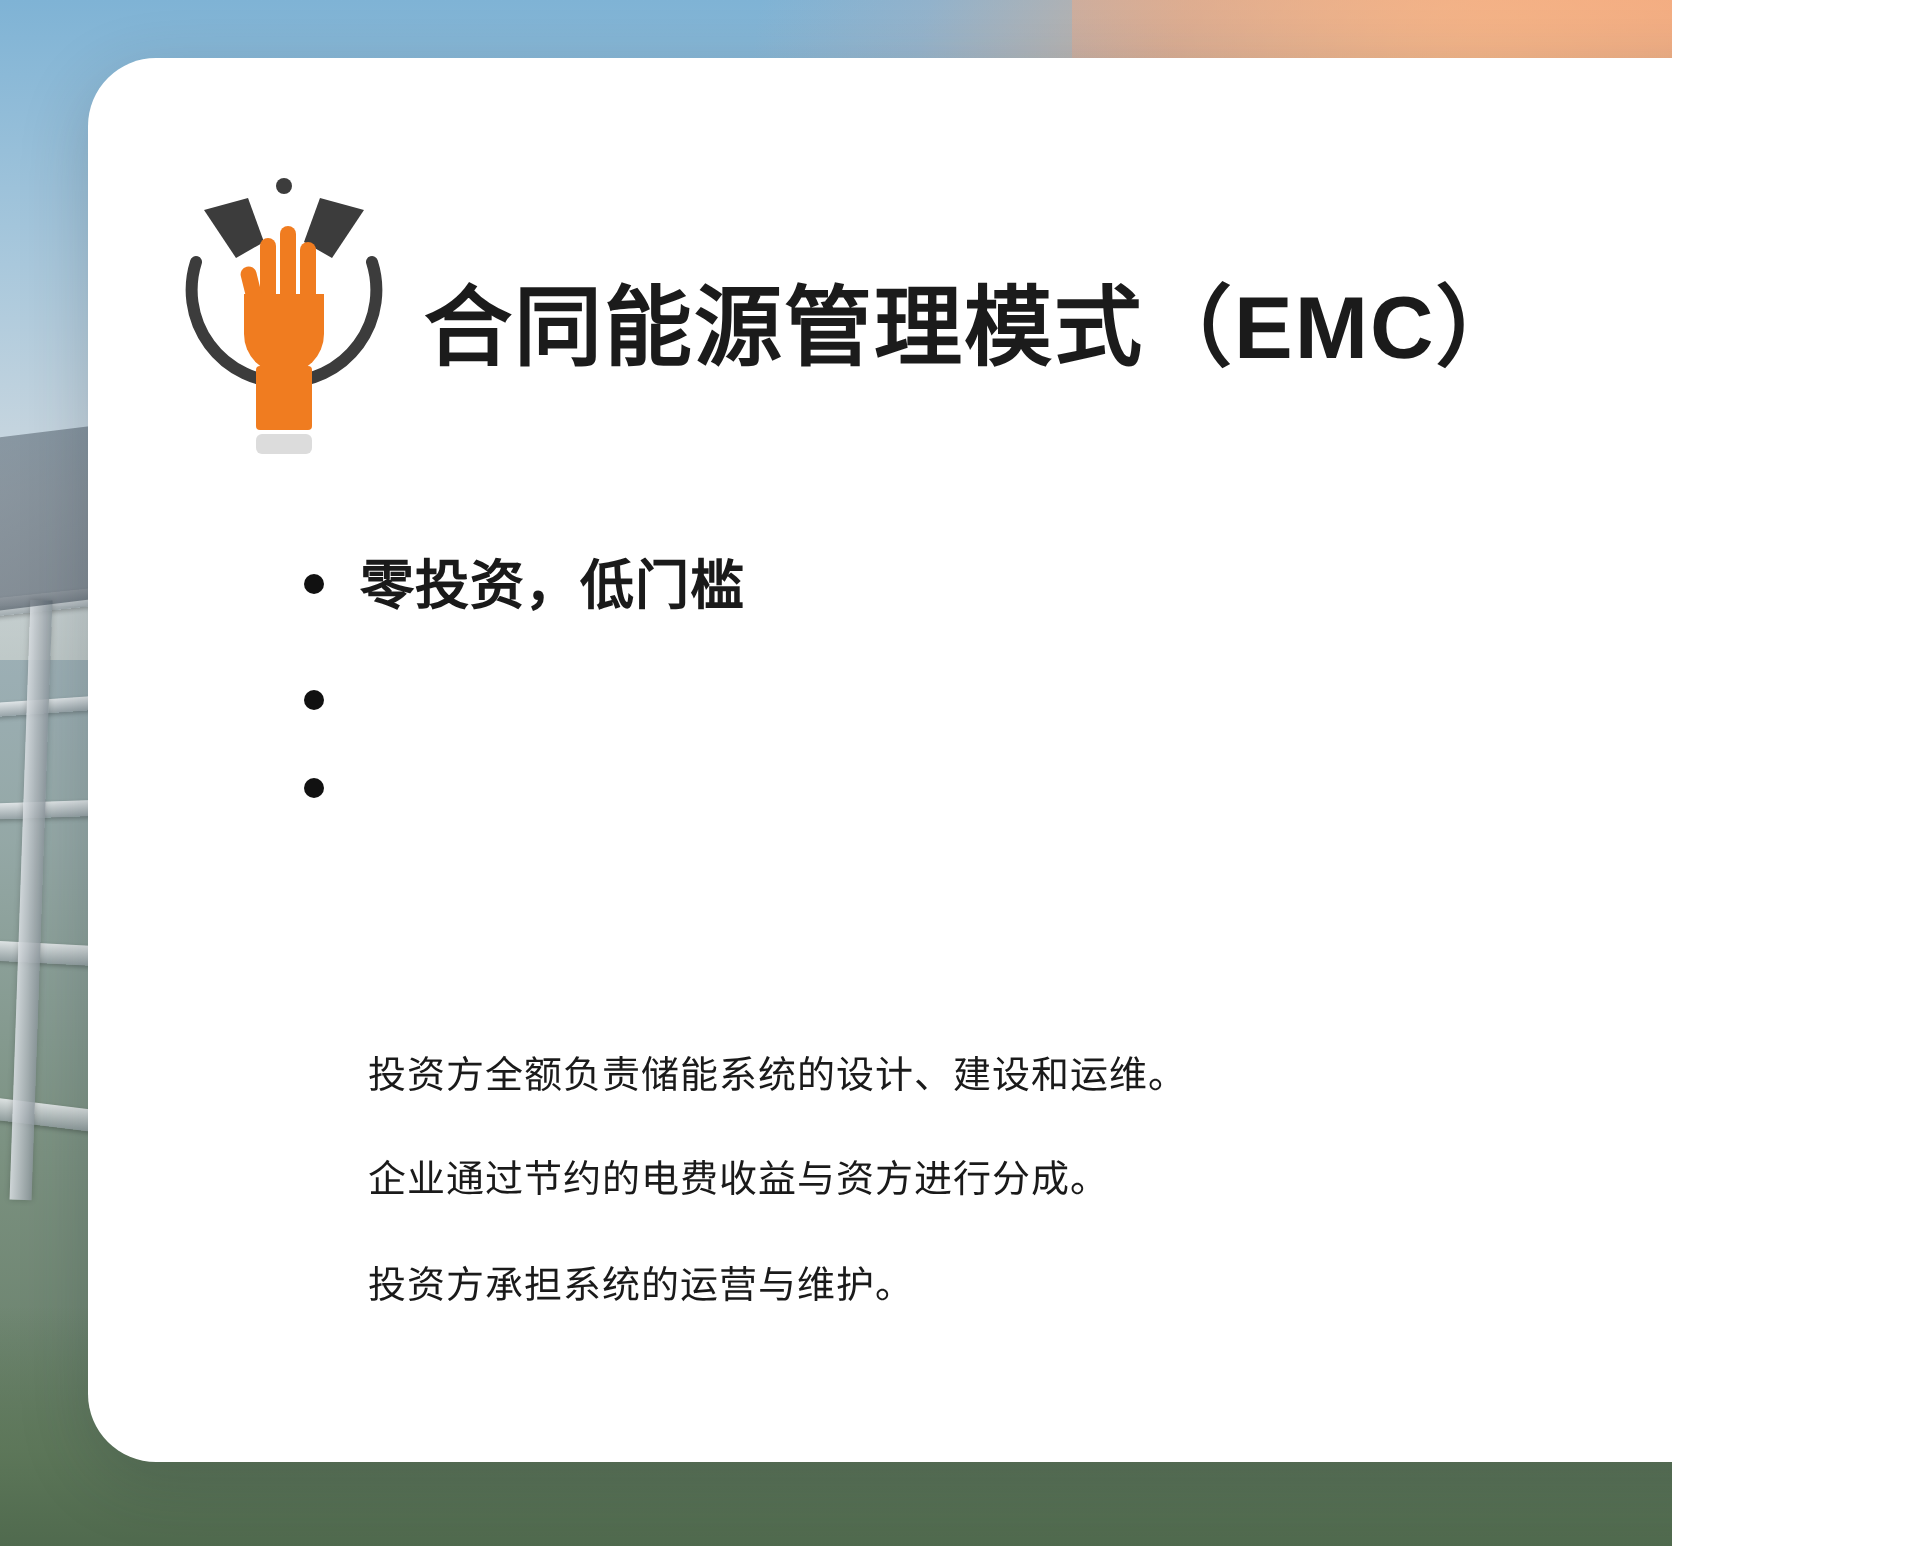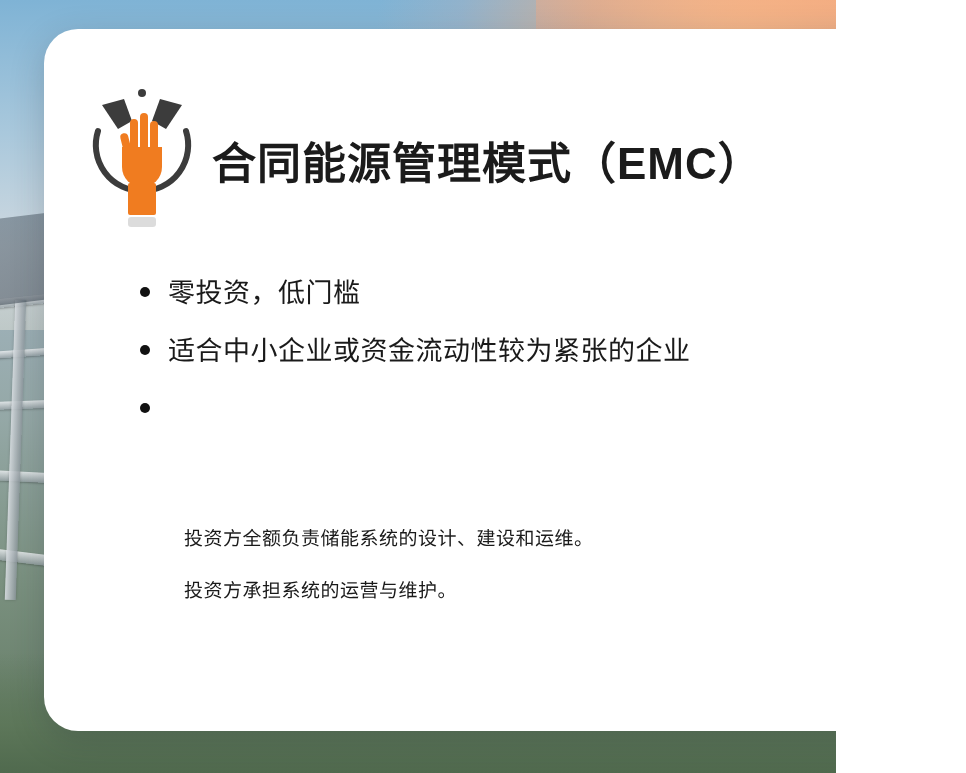--- a/index.html
+++ b/index.html
@@ -113,23 +113,24 @@
     font-weight: 700;
     letter-spacing: 1px;
     color: #1b1b1b;
     margin-left: 16px;
     white-space: nowrap;
     font-family: "Liberation Sans", "DejaVu Sans", sans-serif;
   }
 
   .bullets {
     position: absolute;
-    left: 96px;
+    left: 108px;
     top: 248px;
     width: 740px;
+    font-weight: bold;
   }
   .bullet-row {
     display: flex;
     align-items: flex-start;
     margin-bottom: 24px;
   }
   .bullet-dot {
     width: 10px;
     height: 10px;
     border-radius: 50%;
@@ -217,26 +218,26 @@
       <div class="title">合同能源管理模式（EMC）</div>
     </div>
 
     <div class="bullets">
       <div class="bullet-row">
         <span class="bullet-dot"></span>
         <span class="bullet-text">零投资，低门槛</span>
       </div>
       <div class="bullet-row">
         <span class="bullet-dot"></span>
-        <span class="bullet-text">适合中小企业或资金流动性较为紧张的企业</span>
       </div>
       <div class="bullet-row">
         <span class="bullet-dot"></span>
       </div>
     </div>
 
     <div class="paragraphs">
       <div class="para">投资方全额负责储能系统的设计、建设和运维。</div>
+      <div class="para">企业通过节约的电费收益与资方进行分成。</div>
       <div class="para">投资方承担系统的运营与维护。</div>
     </div>
 
   </div>
 </div>
 
 </body></html>

